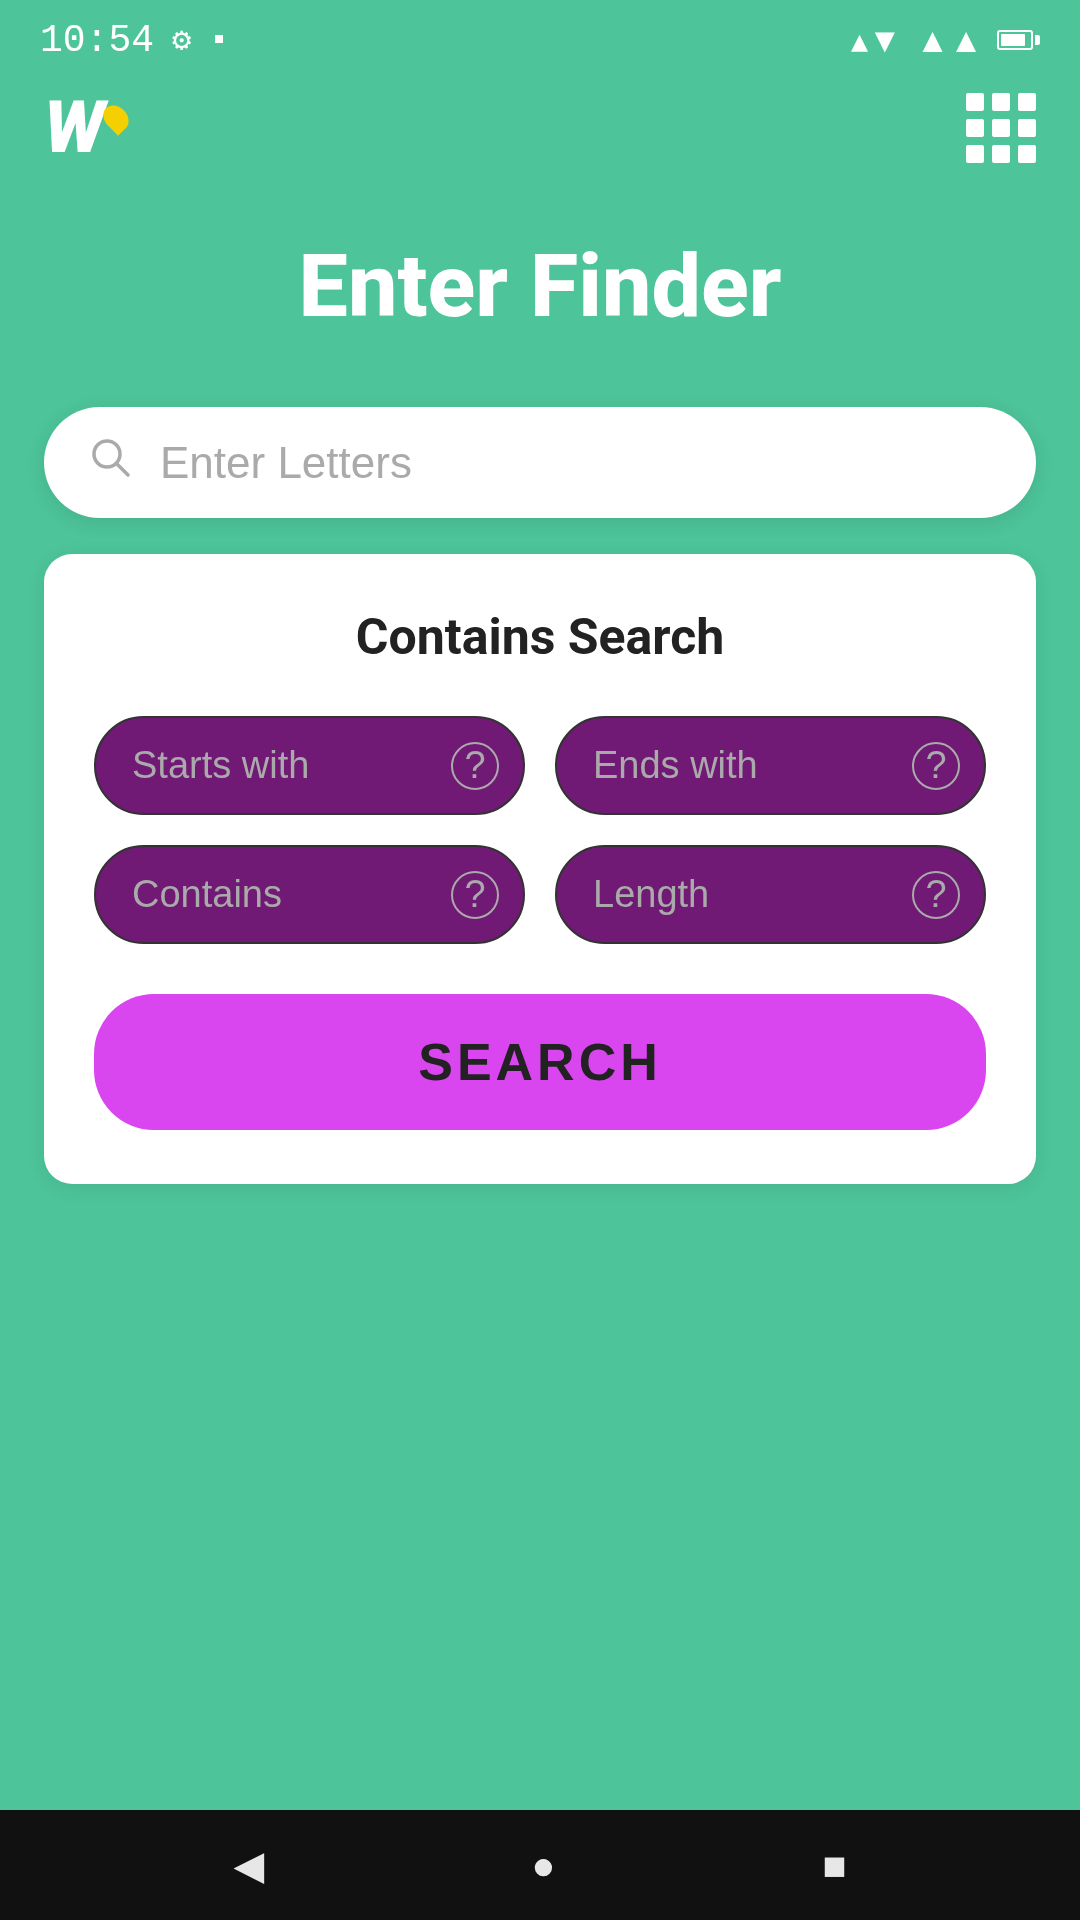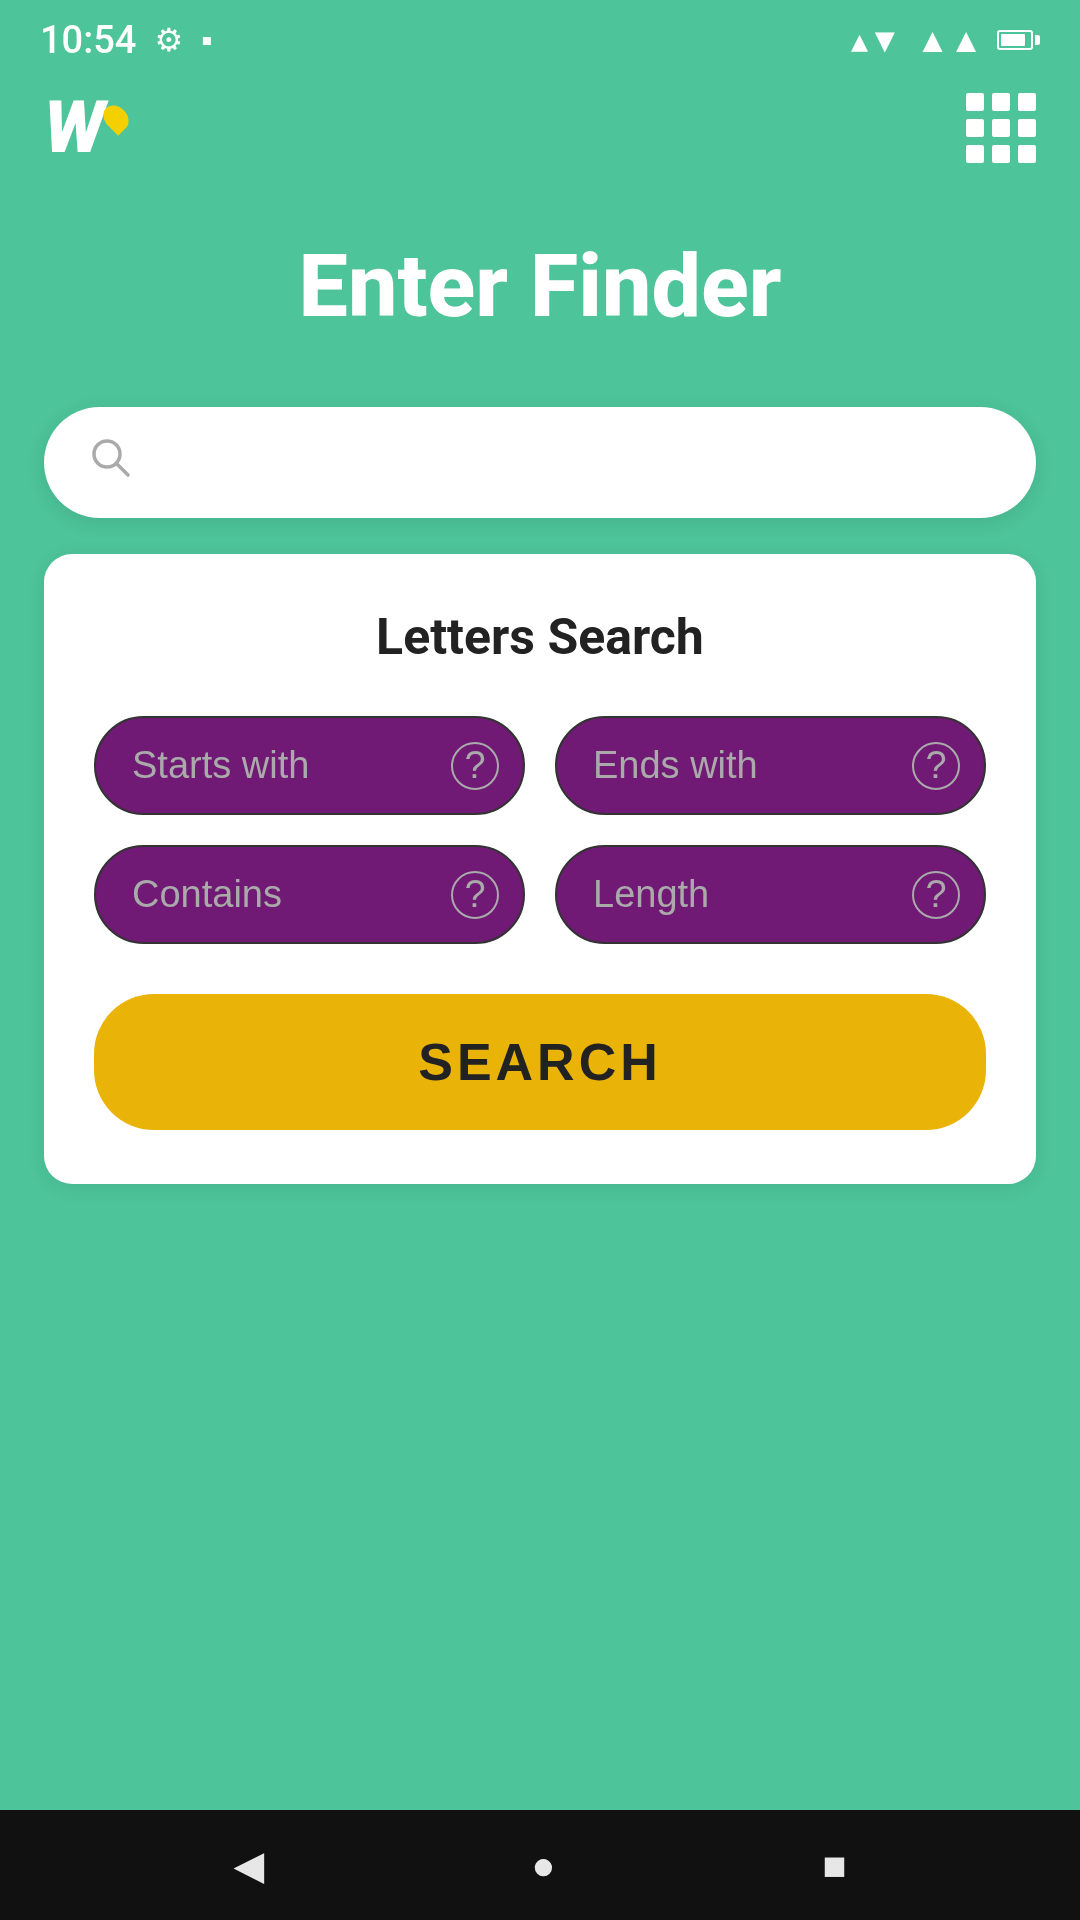--- a/index.html
+++ b/index.html
@@ -25,20 +25,21 @@
       justify-content: space-between;
       align-items: center;
       padding: 18px 40px 10px 40px;
       height: 72px;
     }
 
     .status-left {
       display: flex;
       align-items: center;
       gap: 18px;
+      font-family: Liberation Mono, monospace;
     }
 
     .status-time {
       color: white;
       font-size: 38px;
       font-weight: 500;
     }
 
     .status-icon {
       color: white;
@@ -208,21 +209,21 @@
       height: 48px;
       border: 2.5px solid #aaa;
       border-radius: 50%;
       font-weight: 400;
       font-family: Arial, sans-serif;
     }
 
     
     .search-button {
       width: 100%;
-      background: #eab308;
+      background: #d946ef;
       border: none;
       border-radius: 60px;
       padding: 38px;
       font-size: 52px;
       font-weight: 800;
       color: #222;
       letter-spacing: 4px;
       cursor: pointer;
       text-align: center;
     }
@@ -319,24 +320,25 @@
 
   <h1 class="page-title">Enter Finder</h1>
 
   <div class="search-bar">
     <span class="search-bar-icon">
       <svg width="44" height="44" viewBox="0 0 44 44" fill="none">
         <circle cx="19" cy="19" r="13" stroke="#aaa" stroke-width="3.5"></circle>
         <line x1="28.5" y1="28.5" x2="40" y2="40" stroke="#aaa" stroke-width="3.5" stroke-linecap="round"></line>
       </svg>
     </span>
+    <input type="text" placeholder="Enter Letters" style="">
   </div>
 
   <div class="advanced-card">
-    <div class="advanced-title">Letters Search</div>
+    <div class="advanced-title">Contains Search</div>
 
     <div class="filter-grid">
 
       <div class="filter-input-wrap">
         <input class="filter-input" type="text" placeholder="Starts with" style="">
         <span class="help-icon">?</span>
       </div>
 
       <div class="filter-input-wrap">
         <input class="filter-input" type="text" placeholder="Ends with" style="">

